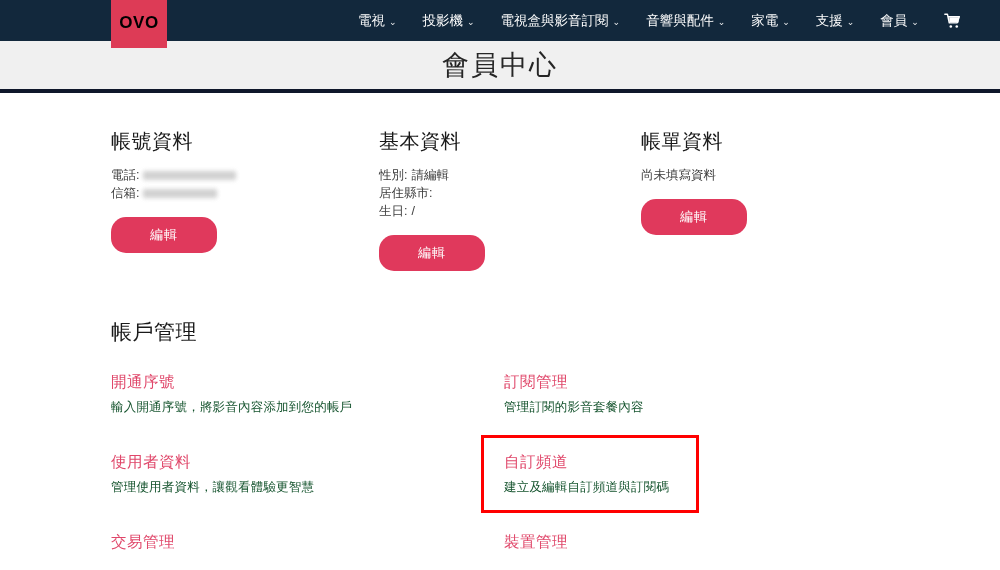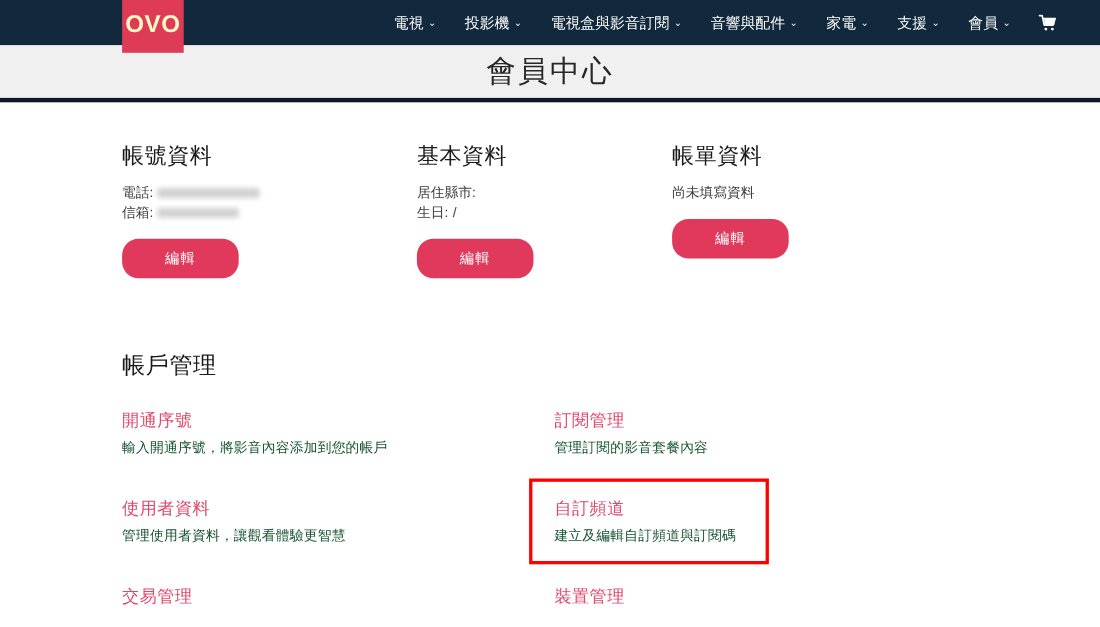--- a/index.html
+++ b/index.html
@@ -36,22 +36,22 @@
     top: 0;
     width: 56px;
     height: 48px;
     background: #dd3b56;
     display: flex;
     align-items: center;
     justify-content: center;
     z-index: 6;
   }
   .logo-text {
-    color: #fef9c3;
-    font-size: 22px;
+    color: #000000;
+    font-size: 17px;
     font-weight: bold;
     letter-spacing: 0.5px;
     line-height: 1;
     padding-bottom: 4px;
   }
 
   .nav-items {
     position: absolute;
     left: 345px;
     top: 0;
@@ -110,21 +110,21 @@
   .info-cards {
     position: absolute;
     top: 35px;
     left: 0;
     width: 1000px;
     display: flex;
   }
   .card { padding-left: 0; }
   .card-acct   { position: absolute; left: 111px; top: 0; width: 250px; }
   .card-basic  { position: absolute; left: 379px; top: 0; width: 250px; }
-  .card-bill   { position: absolute; left: 611px; top: 0; width: 250px; }
+  .card-bill   { position: absolute; left: 641px; top: 0; width: 250px; }
 
   .card-title {
     font-size: 20px;
     color: #1a1a1a;
     font-weight: 400;
     margin-bottom: 11px;
     letter-spacing: 0.5px;
   }
   .card-line {
     font-size: 12.5px;
@@ -308,20 +308,24 @@
         <div class="card-line">
           <span>信箱:</span>
           <span class="redacted w1"></span>
         </div>
         <button class="edit-btn">編輯</button>
       </div>
 
       <div class="card card-basic">
         <div class="card-title">基本資料</div>
         <div class="card-line">
+          <span>性別:</span>
+          <span>請編輯</span>
+        </div>
+        <div class="card-line">
           <span>居住縣市:</span>
           <span></span>
         </div>
         <div class="card-line">
           <span>生日:</span>
           <span>/</span>
         </div>
         <button class="edit-btn">編輯</button>
       </div>
 

